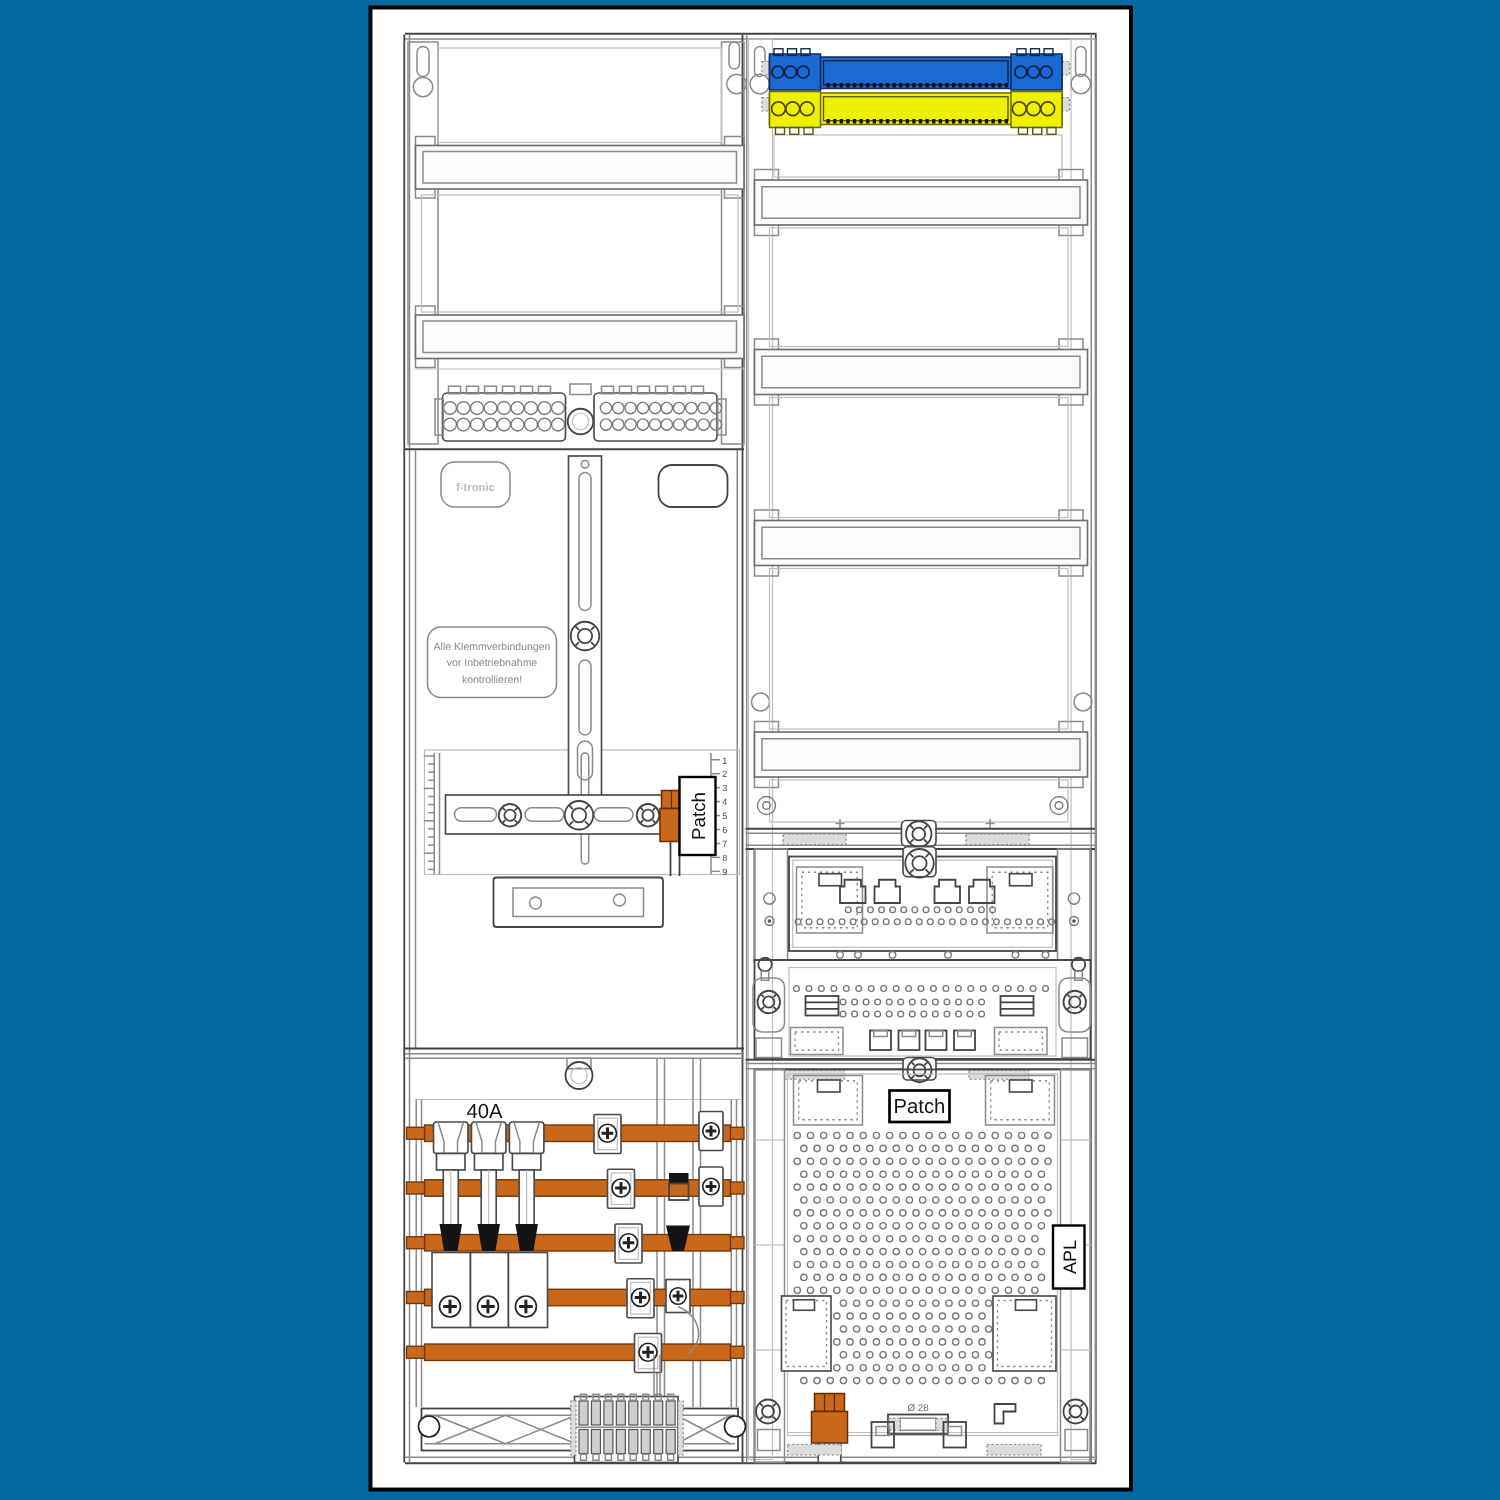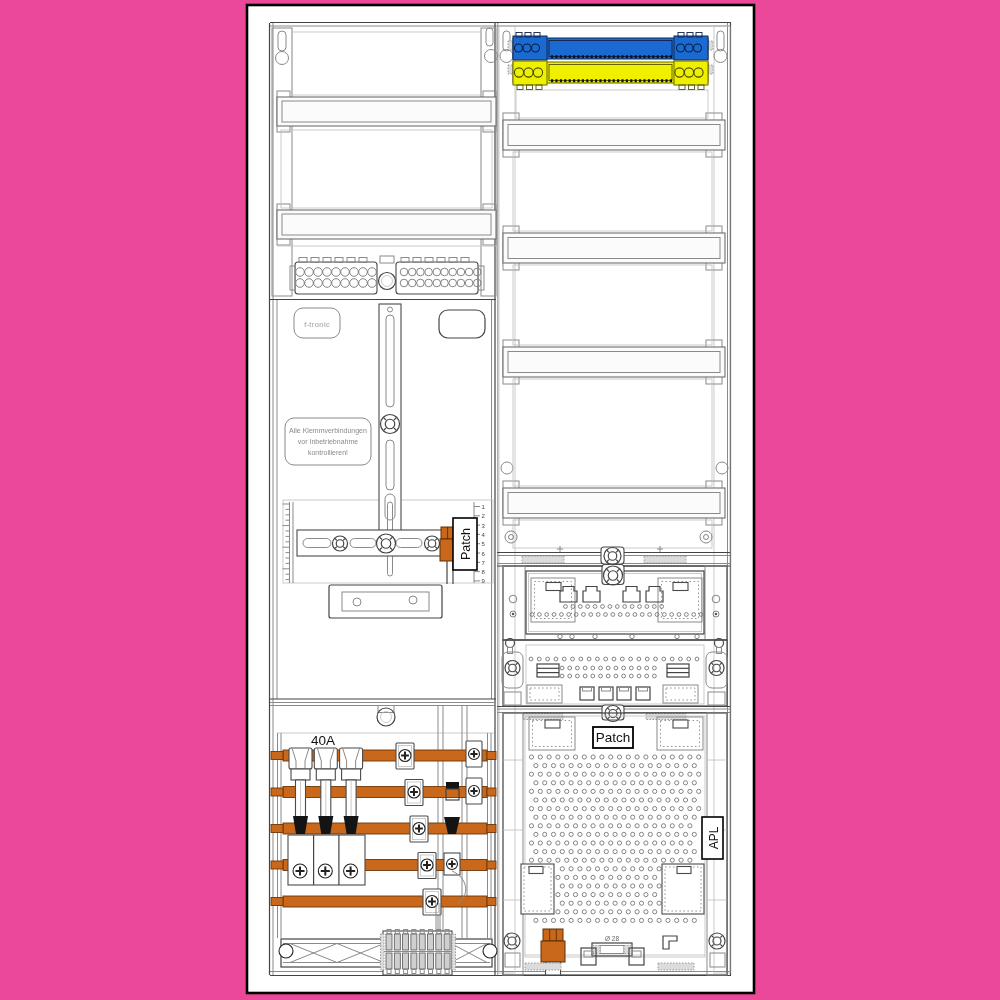--- a/index.html
+++ b/index.html
@@ -1,16 +1,16 @@
 <!DOCTYPE html>
 <html style="--orange: #c9681a; --blue: #1a6ad2; --yellow: #eef000; --lblb: #000000; --dark: #444444;"><head>
 <meta charset="utf-8">
 <style>
   html,body{margin:0;padding:0;background:#fff;}
-  .stage{width:1000px;height:1000px;position:relative;background:#ec4899;}
+  .stage{width:1000px;height:1000px;position:relative;background:#0369a1;}
   svg{display:block;}
   .s1{fill:none;stroke:var(--dark,#444);stroke-width:1.2;}
   .s2{fill:none;stroke:#8a8a8a;stroke-width:1;}
   .s3{fill:none;stroke:#bdbdbd;stroke-width:.8;}
   .fw{fill:#fff;stroke:#4a4a4a;stroke-width:1.1;}
   .fl{fill:#fbfbfb;stroke:#6f6f6f;stroke-width:1.1;}
   .hole{fill:none;stroke:#777;stroke-width:.9;}
   .dot{fill:#555;stroke:none;}
   .dash{fill:none;stroke:#8a8a8a;stroke-width:.9;stroke-dasharray:1.6 2.4;}
   .gry{fill:#dcdcdc;stroke:#888;stroke-width:.8;stroke-dasharray:1.5 1.5;}

